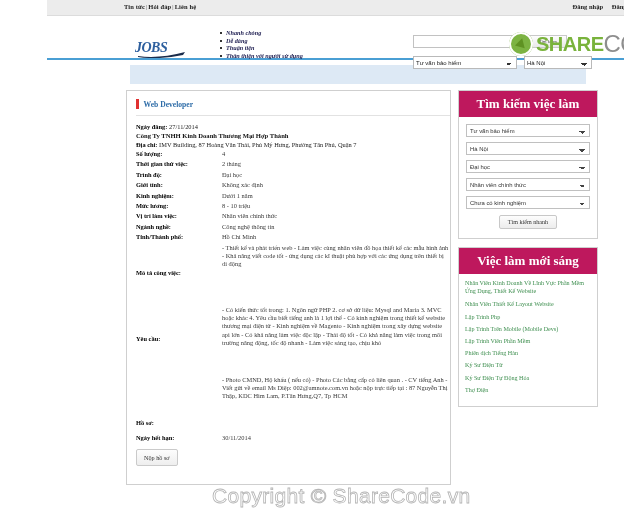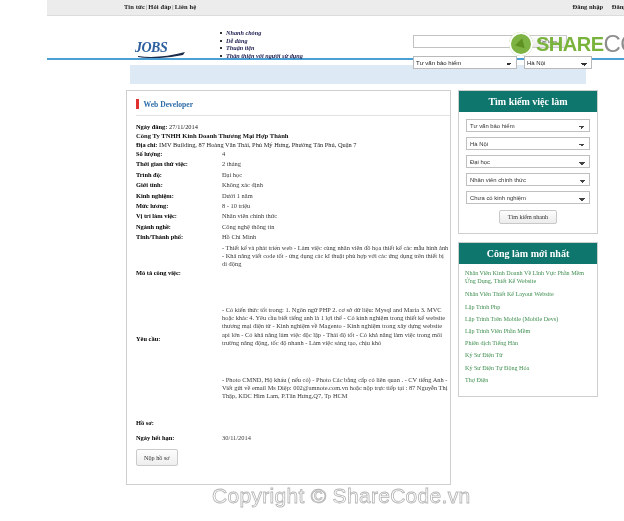--- a/index.html
+++ b/index.html
@@ -282,25 +282,25 @@
   }
 
   
   .side-col { width: 140px; }
   .panel {
     border: 1px solid #cfcfcf;
     background: #fff;
     margin-bottom: 8px;
   }
   .panel-head {
-    background: #0f766e;
+    background: #be185d;
     color: #ffffff;
     text-align: center;
     font-weight: bold;
-    font-size: 10px;
+    font-size: 13px;
     padding: 5px 0 5px 0;
   }
   .panel-body { padding: 7px 7px 9px 7px; }
   .side-sel {
     display: block;
     width: 100%;
     height: 13px;
     margin-bottom: 5px;
     border: 1px solid #c0c0c0;
     background: #fff;
@@ -511,21 +511,21 @@
             <option>Nhân viên chính thức</option>
           </select>
           <select class="side-sel">
             <option>Chưa có kinh nghiệm</option>
           </select>
           <button class="quick-btn">Tìm kiếm nhanh</button>
         </div>
       </div>
 
       <div class="panel">
-        <div class="panel-head">Công làm mới nhất</div>
+        <div class="panel-head">Việc làm mới sáng</div>
         <div class="joblist">
           <a href="#" class="multiline">Nhân Viên Kinh Doanh Về Lĩnh Vực Phần Mềm Ứng Dụng, Thiết Kế Website</a>
           <a href="#">Nhân Viên Thiết Kế Layout Website</a>
           <a href="#">Lập Trình Php</a>
           <a href="#">Lập Trình Trên Mobile (Mobile Devs)</a>
           <a href="#">Lập Trình Viên Phần Mềm</a>
           <a href="#">Phiên dịch Tiếng Hàn</a>
           <a href="#">Kỹ Sư Điện Tử</a>
           <a href="#">Kỹ Sư Điện Tự Động Hóa</a>
           <a href="#">Thợ Điện</a>

